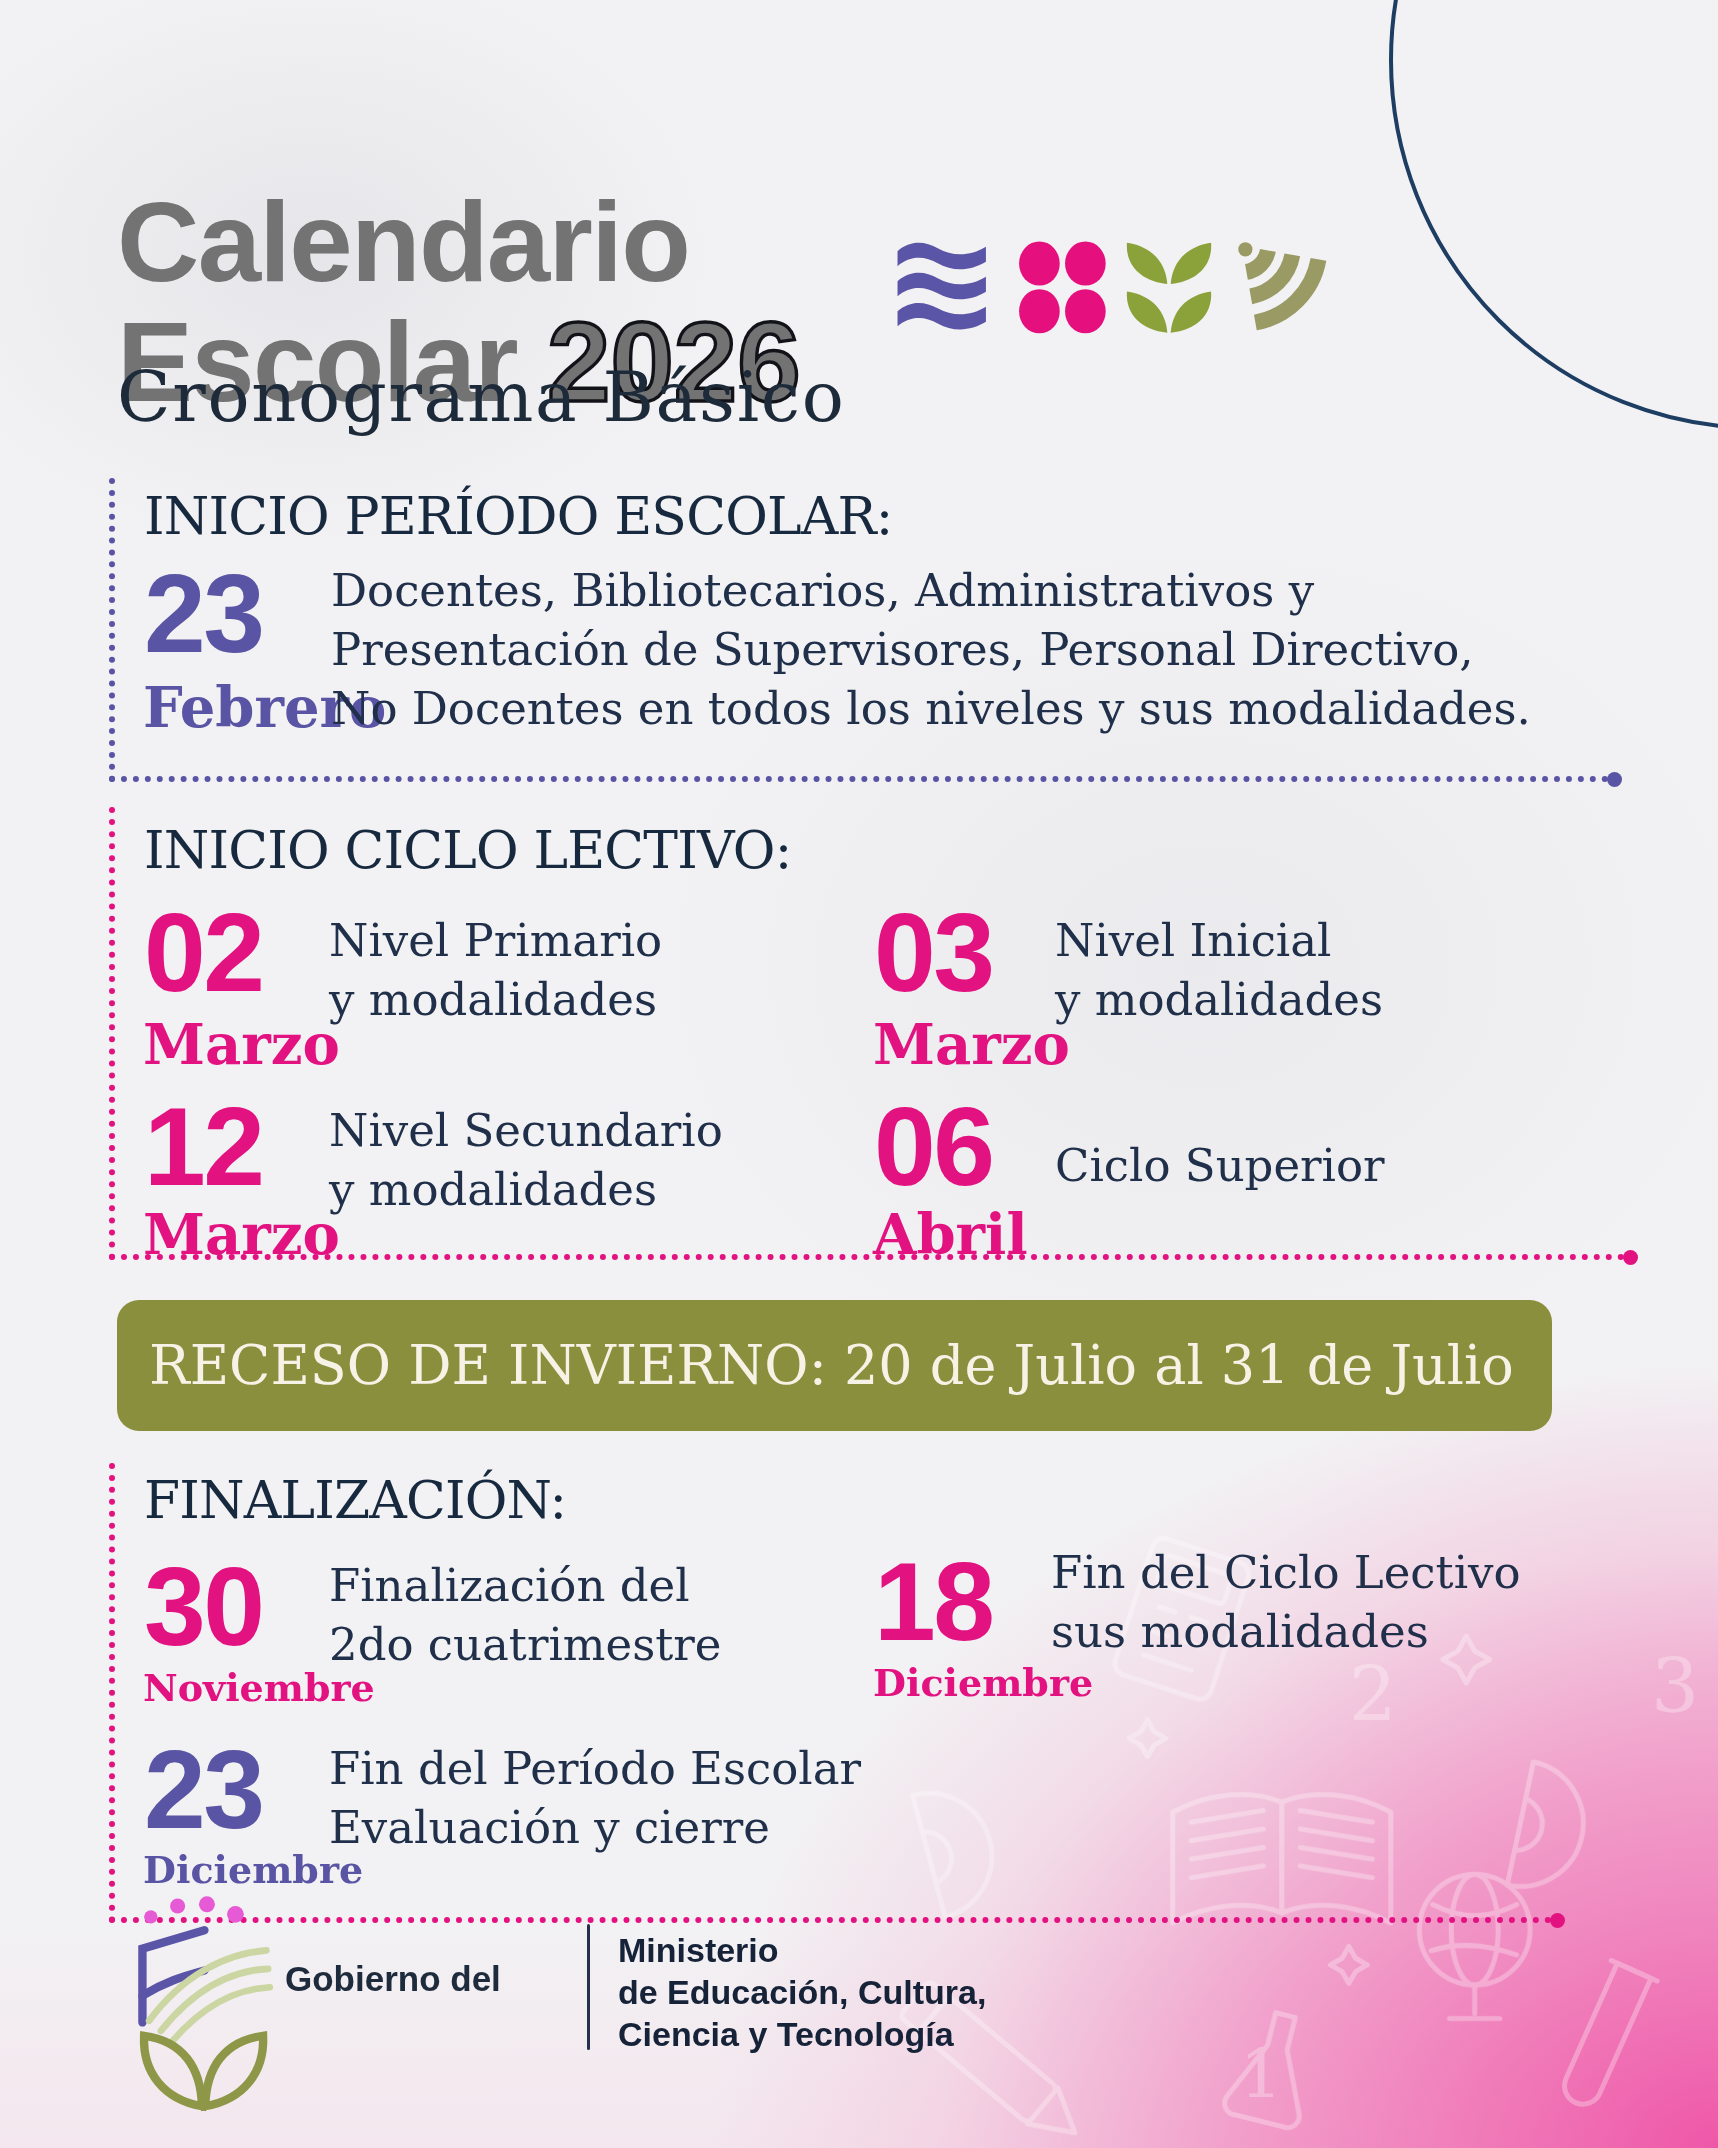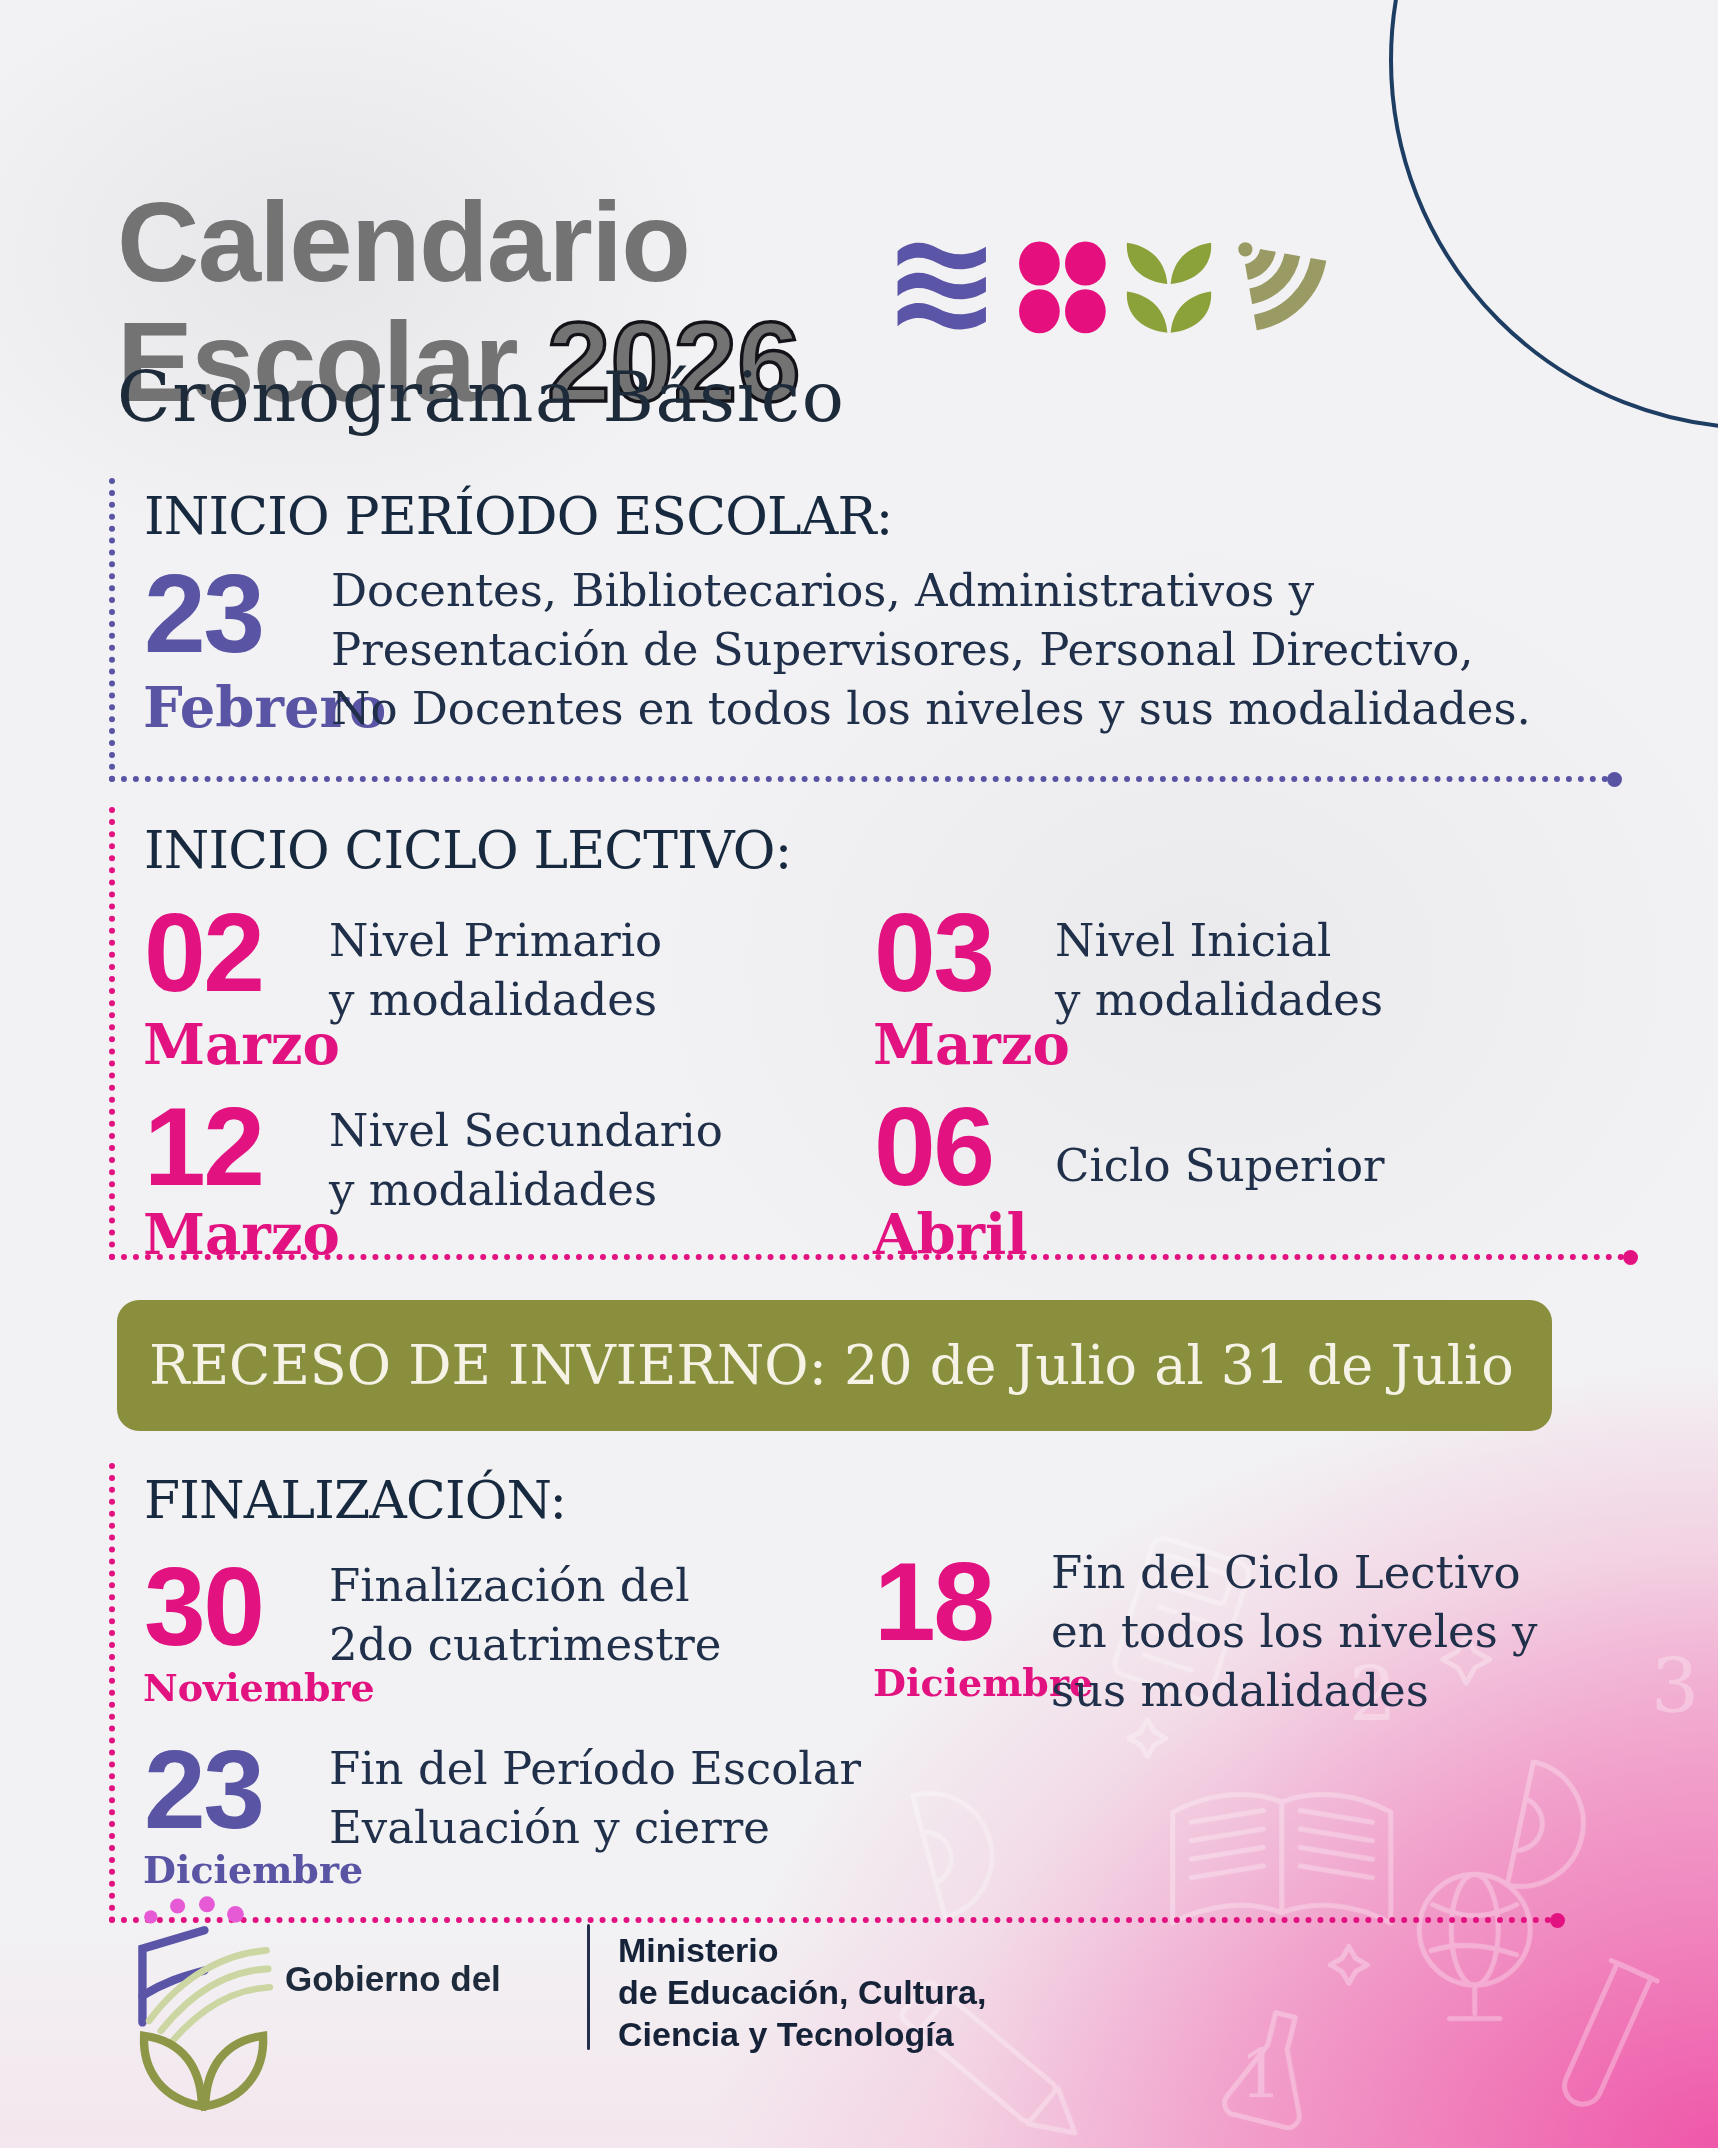--- a/index.html
+++ b/index.html
@@ -221,21 +221,20 @@
     <div class="month sm c-pink" style="left:28px;top:206px">Noviembre</div>
     <div class="desc" style="left:214px;top:94px">
       <div>Finalización del</div>
       <div>2do cuatrimestre</div>
     </div>
 
     <div class="day c-pink" style="left:759px;top:84px">18</div>
     <div class="month sm c-pink" style="left:758px;top:201px">Diciembre</div>
     <div class="desc" style="left:936px;top:81px">
       <div>Fin del Ciclo Lectivo</div>
-      <div>en todos los niveles y</div>
       <div>sus modalidades</div>
     </div>
 
     <div class="day c-purple" style="left:29px;top:272px">23</div>
     <div class="month sm c-purple" style="left:28px;top:388px">Diciembre</div>
     <div class="desc" style="left:214px;top:277px">
       <div>Fin del Período Escolar</div>
       <div>Evaluación y cierre</div>
     </div>
   </div>

